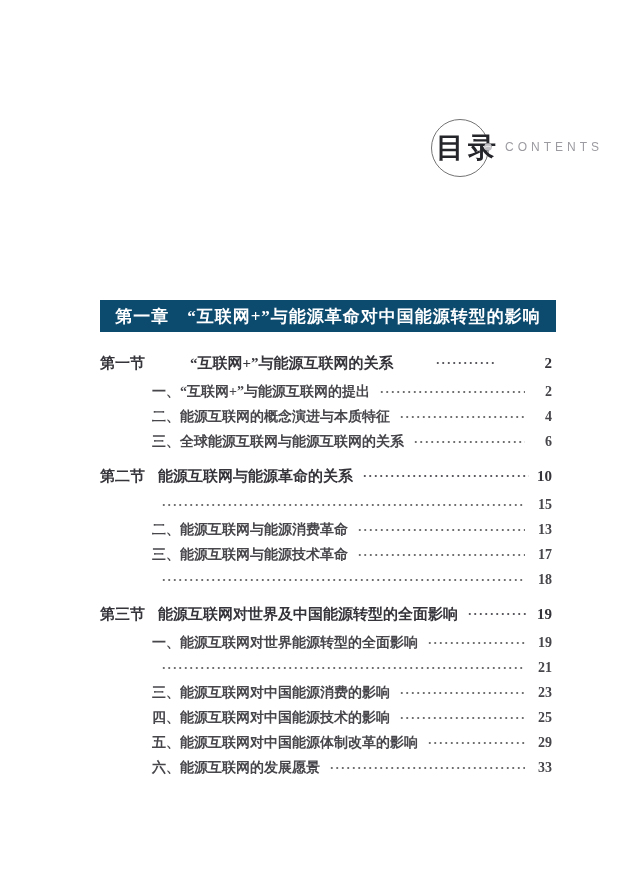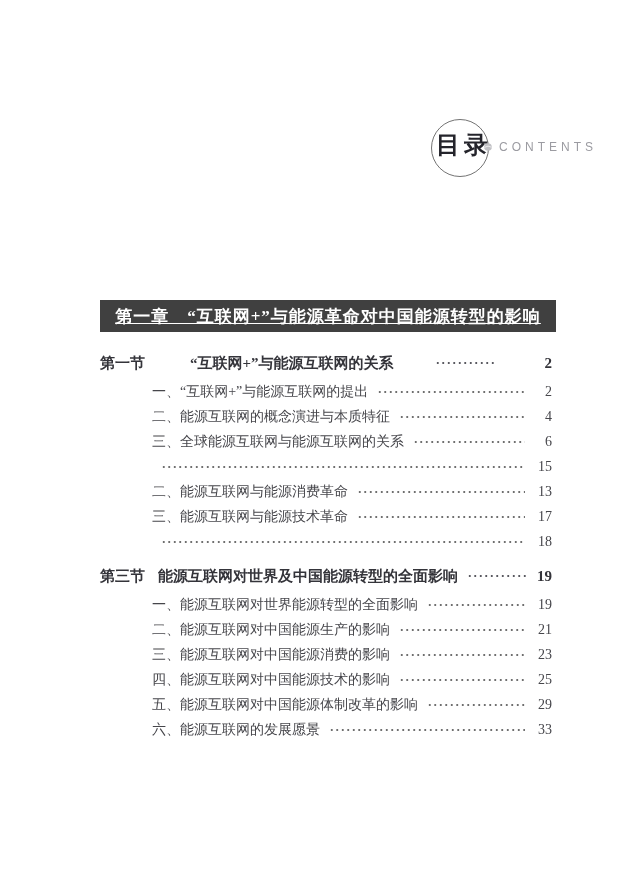--- a/index.html
+++ b/index.html
@@ -13,61 +13,60 @@
   
   .header-circle{
     position:absolute;left:431px;top:119px;
     width:58px;height:58px;
     border:1.3px solid #737373;
     border-radius:50%;
     box-sizing:border-box;
   }
   .title-cn{
     position:absolute;left:436px;top:131px;
-    font-size:24px;line-height:1.2;
+    font-size:28px;line-height:1.2;
     font-weight:700;letter-spacing:4px;
     color:#24242b;
   }
   .contents-row{
     position:absolute;left:483px;top:140px;
-    display:flex;align-items:center;gap:6px;
+    display:flex;align-items:center;gap:12px;
   }
   .leaf{display:inline-flex;width:10px;height:10px;}
   .leaf svg{width:10px;height:10px;display:block;}
   .title-en{
     font-family:"Liberation Sans",sans-serif;
     font-size:12px;letter-spacing:4px;
     color:#9b9ba1;font-weight:400;
   }
   
   .banner{
     position:absolute;left:100px;top:300px;
     width:456px;height:32px;
-    background:#404040;color:#ffffff;
+    background:#0c4a6e;color:#ffffff;
     display:flex;align-items:center;justify-content:center;
     font-size:17px;font-weight:700;letter-spacing:1px;
     white-space:nowrap;
-    text-decoration:underline;
   }
   
   .toc{
     position:absolute;left:100px;top:350px;width:452px;
   }
   .row{
     display:flex;align-items:center;
     height:22px;margin-bottom:3px;
     font-size:14px;color:#46464b;
   }
   .row.section{
     font-size:15px;font-weight:700;color:#34343a;
     margin-top:12px;margin-bottom:7px;
   }
   .toc .row.section:first-child{margin-top:2px;gap:32px;}
   .sec-label{flex:0 0 auto;margin-right:13px;white-space:nowrap;}
-  .row.item{padding-left:52px;}
+  .row.item{padding-left:52px;font-weight:bold;}
   .title{flex:0 0 auto;white-space:nowrap;}
   .dots{
     flex:1 1 auto;align-self:stretch;
     margin:0 5px 0 9px;
     background-image:radial-gradient(circle,#6f6f6f 1.1px,transparent 1.35px);
     background-size:5.5px 8px;
     background-repeat:repeat-x;
     background-position:left center;
   }
   .row.section .dots{
@@ -115,20 +114,26 @@
       <span class="title">二、能源互联网的概念演进与本质特征</span>
       <span class="dots"></span>
       <span class="pnum">4</span>
     </div>
     <div class="row item">
       <span class="title">三、全球能源互联网与能源互联网的关系</span>
       <span class="dots"></span>
       <span class="pnum">6</span>
     </div>
 
+    <div class="row section">
+      <span class="sec-label">第二节</span>
+      <span class="title">能源互联网与能源革命的关系</span>
+      <span class="dots"></span>
+      <span class="pnum">10</span>
+    </div>
     <div class="row item">
       <span class="dots"></span>
       <span class="pnum">15</span>
     </div>
     <div class="row item">
       <span class="title">二、能源互联网与能源消费革命</span>
       <span class="dots"></span>
       <span class="pnum">13</span>
     </div>
     <div class="row item">
@@ -146,21 +151,20 @@
       <span class="title">能源互联网对世界及中国能源转型的全面影响</span>
       <span class="dots"></span>
       <span class="pnum">19</span>
     </div>
     <div class="row item">
       <span class="title">一、能源互联网对世界能源转型的全面影响</span>
       <span class="dots"></span>
       <span class="pnum">19</span>
     </div>
     <div class="row item">
-      <span class="title">二、能源互联网对中国能源生产的影响</span>
       <span class="dots"></span>
       <span class="pnum">21</span>
     </div>
     <div class="row item">
       <span class="title">三、能源互联网对中国能源消费的影响</span>
       <span class="dots"></span>
       <span class="pnum">23</span>
     </div>
     <div class="row item">
       <span class="title">四、能源互联网对中国能源技术的影响</span>

